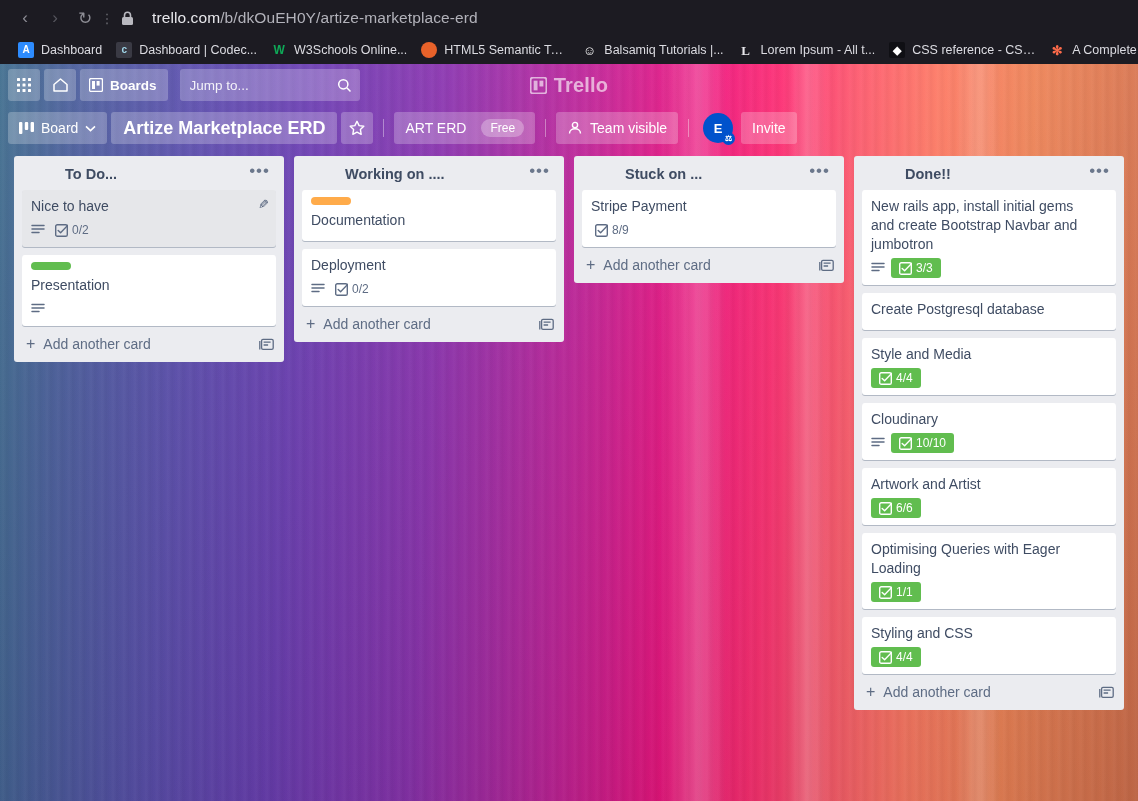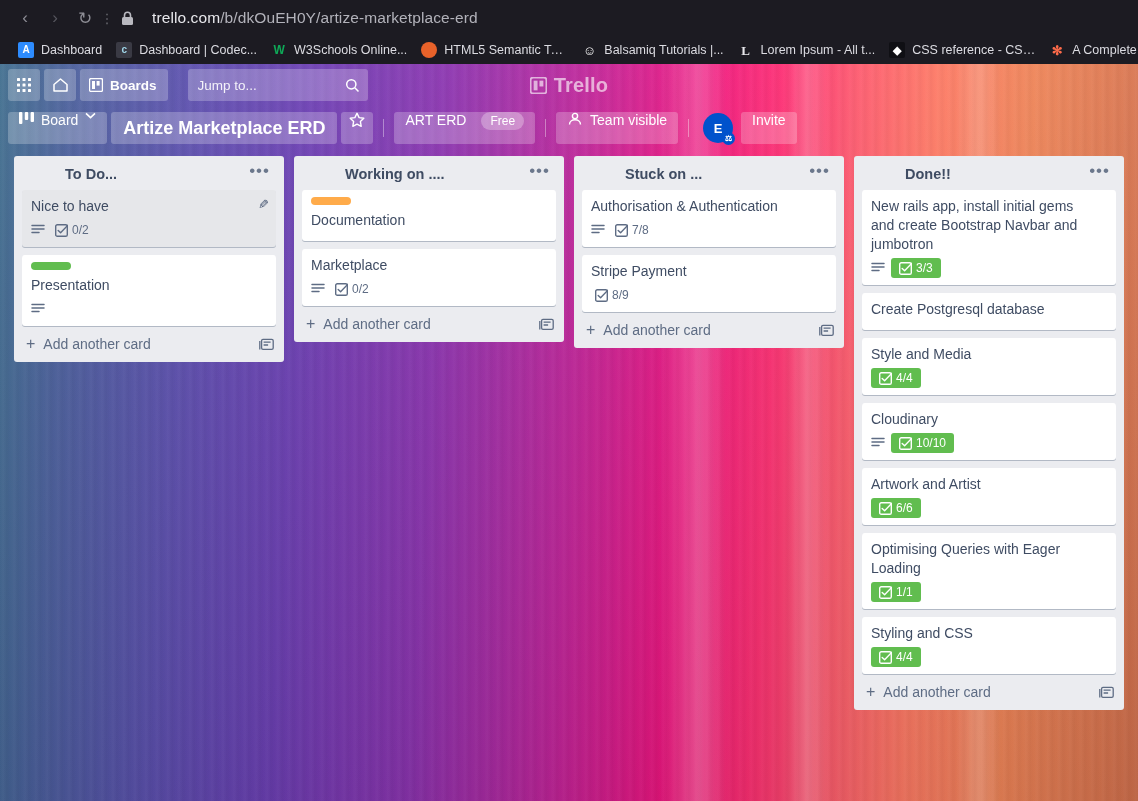--- a/index.html
+++ b/index.html
@@ -88,42 +88,42 @@
   }
   .tn-btn {
     background: rgba(255,255,255,0.24); border-radius: 3px;
     height: 32px; display: flex; align-items: center; justify-content: center;
     color: #fff; flex: none;
   }
   .tn-sq { width: 32px; }
   .tn-boards { padding: 0 11px 0 9px; gap: 7px; font-size: 13.5px; font-weight: bold; justify-content: center; }
   .tn-search {
     background: rgba(255,255,255,0.24); border-radius: 3px; height: 32px;
-    width: 180px; margin-left: 16px; display: flex; align-items: center;
+    width: 180px; margin-left: 8px; display: flex; align-items: center;
     padding: 0 8px 0 10px; justify-content: space-between;
   }
   .tn-search input {
     background: transparent; border: none; outline: none; color: #fff;
     font-size: 13.5px; width: 135px; font-family: "Liberation Sans", sans-serif;
   }
   .tn-search input::placeholder { color: rgba(255,255,255,0.9); }
   .tn-logo {
     position: absolute; left: 0; right: 0; top: 0; height: 42px;
     display: flex; align-items: center; justify-content: center;
     color: rgba(255,255,255,0.62); font-size: 20px; font-weight: bold;
     gap: 7px; pointer-events: none; letter-spacing: .2px;
   }
 
   .board-header {
     position: relative; z-index: 3; height: 44px;
     display: flex; align-items: center; padding: 0 8px; gap: 4px;
   }
   .bh-btn {
     background: rgba(255,255,255,0.24); border-radius: 3px; height: 32px;
-    display: flex; align-items: flex-start; color: #fff; padding: 0 11px; gap: 7px;
+    display: flex; align-items: center; color: #fff; padding: 0 11px; gap: 7px;
     font-size: 14px; flex: none;
   }
   .bh-title {
     background: rgba(255,255,255,0.24); border-radius: 3px; height: 32px;
     display: flex; align-items: center; color: #fff; padding: 6px 12px;
     font-size: 18px; font-weight: bold; flex: none;
   }
   .bh-star { width: 32px; justify-content: center; padding: 0; }
   .bh-div { width: 1px; height: 18px; background: rgba(255,255,255,0.38); margin: 0 6px; flex:none; }
   .pill-free {
@@ -386,21 +386,21 @@
         <div class="list-header">
           <div class="list-title">Working on ....</div>
           <div class="list-menu">•••</div>
         </div>
         <div class="cards">
           <div class="card">
             <div class="card-label" style="background:#ffab4a"></div>
             <div class="card-title">Documentation</div>
           </div>
           <div class="card">
-            <div class="card-title">Marketplace</div>
+            <div class="card-title">Deployment</div>
             <div class="card-badges">
               <span class="badge-desc">
                 <svg width="14" height="12" viewBox="0 0 14 12" fill="none" stroke="#5e6c84" stroke-width="1.5" stroke-linecap="round">
                   <path d="M1 1.5h12M1 5h12M1 8.5h7"></path>
                 </svg>
               </span>
               <span class="badge-check">
                 <svg width="13" height="13" viewBox="0 0 13 13" fill="none" stroke="#5e6c84" stroke-width="1.4">
                   <rect x="0.7" y="0.7" width="11.6" height="11.6" rx="1.6"></rect>
                   <path d="M3.2 6.4 5.6 8.8 12.6 1.4" stroke-linecap="round" stroke-linejoin="round"></path>
@@ -423,37 +423,20 @@
           </span>
         </div>
       </div>
       <div class="list">
         <div class="list-header">
           <div class="list-title">Stuck on ...</div>
           <div class="list-menu">•••</div>
         </div>
         <div class="cards">
           <div class="card">
-            <div class="card-title">Authorisation &amp; Authentication</div>
-            <div class="card-badges">
-              <span class="badge-desc">
-                <svg width="14" height="12" viewBox="0 0 14 12" fill="none" stroke="#5e6c84" stroke-width="1.5" stroke-linecap="round">
-                  <path d="M1 1.5h12M1 5h12M1 8.5h7"></path>
-                </svg>
-              </span>
-              <span class="badge-check">
-                <svg width="13" height="13" viewBox="0 0 13 13" fill="none" stroke="#5e6c84" stroke-width="1.4">
-                  <rect x="0.7" y="0.7" width="11.6" height="11.6" rx="1.6"></rect>
-                  <path d="M3.2 6.4 5.6 8.8 12.6 1.4" stroke-linecap="round" stroke-linejoin="round"></path>
-                </svg>
-                <span>7/8</span>
-              </span>
-            </div>
-          </div>
-          <div class="card">
             <div class="card-title">Stripe Payment</div>
             <div class="card-badges">
               <span class="badge-check">
                 <svg width="13" height="13" viewBox="0 0 13 13" fill="none" stroke="#5e6c84" stroke-width="1.4">
                   <rect x="0.7" y="0.7" width="11.6" height="11.6" rx="1.6"></rect>
                   <path d="M3.2 6.4 5.6 8.8 12.6 1.4" stroke-linecap="round" stroke-linejoin="round"></path>
                 </svg>
                 <span>8/9</span>
               </span>
             </div>

